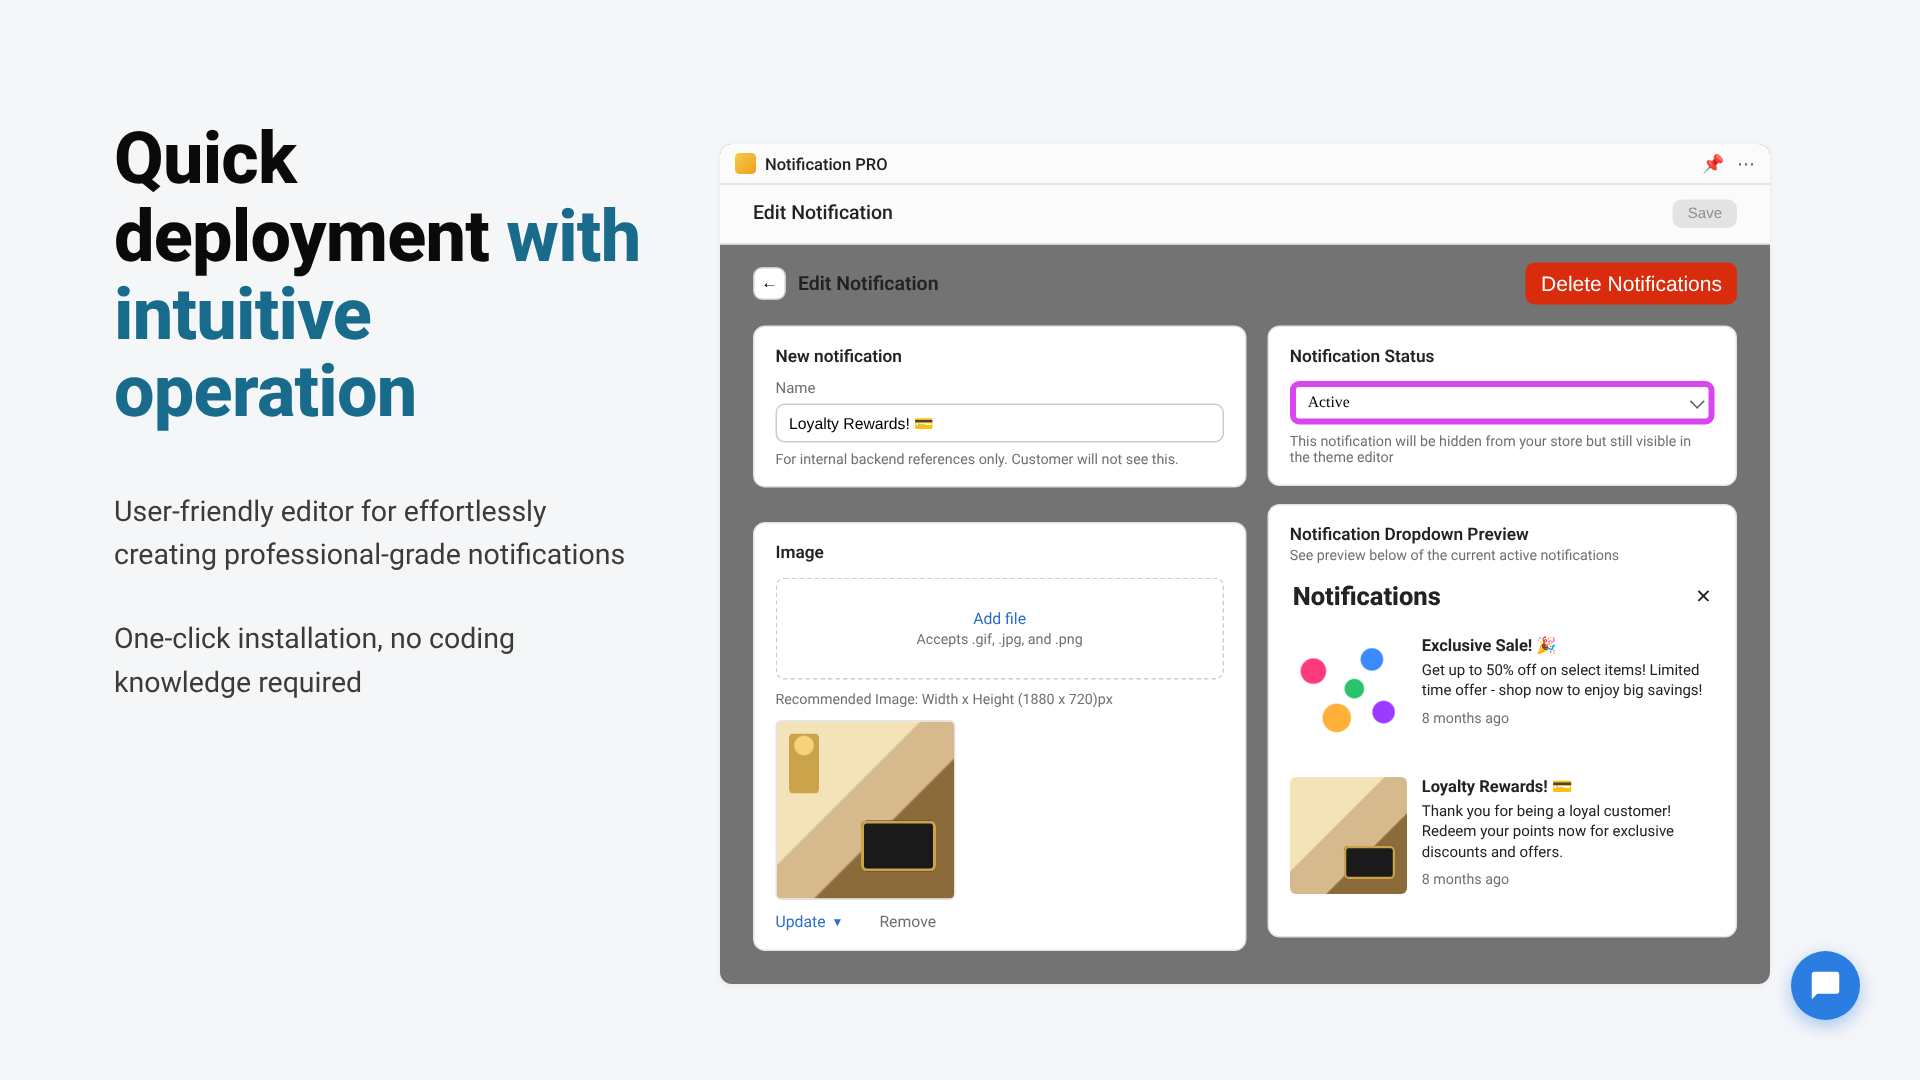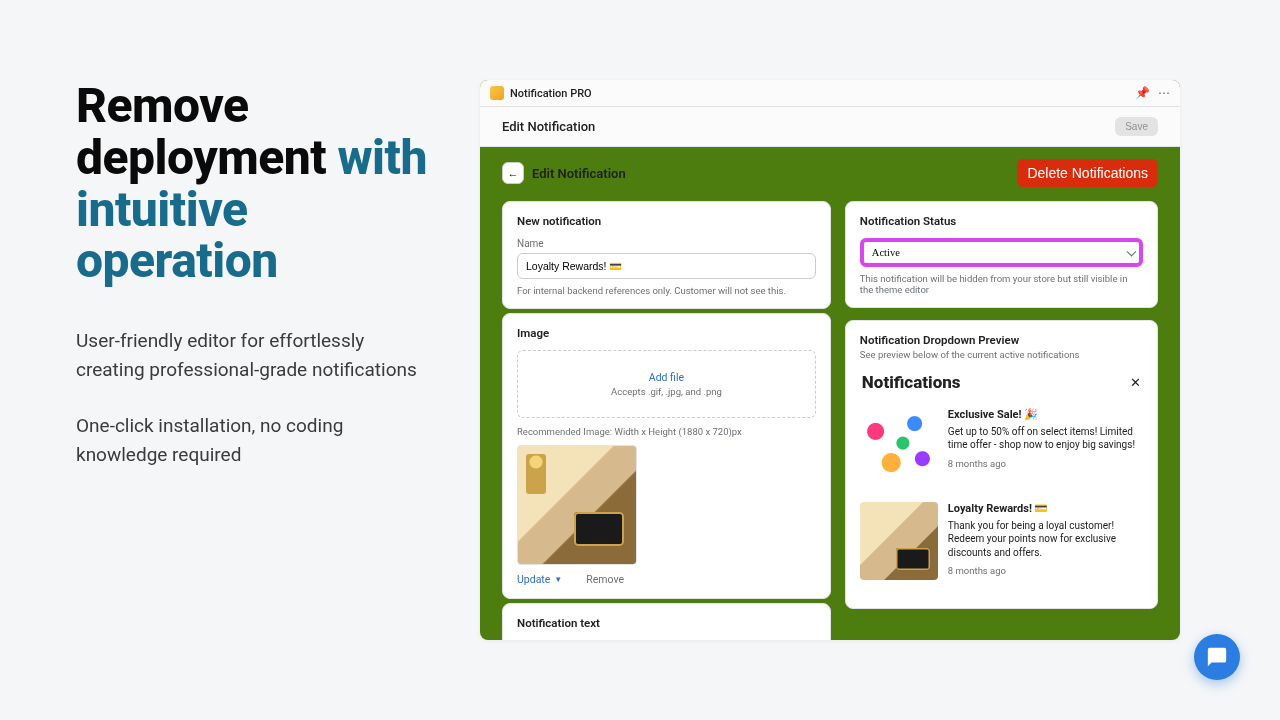--- a/index.html
+++ b/index.html
@@ -39,26 +39,27 @@
     max-width: 360px;
   }
   
   .right {
     flex: 1;
     position: relative;
     padding: 80px 60px 0 0;
   }
   .app {
     width: 700px;
-    background: #4d7c0f;
+    background: #737373;
     border-radius: 8px;
     overflow: hidden;
     font-size: 11px;
     color: #202223;
     box-shadow: 0 1px 4px rgba(0,0,0,.06);
+    margin-top: 16px;
   }
   .app-header {
     display: flex;
     align-items: center;
     padding: 6px 10px;
     border-bottom: 1px solid #e1e3e5;
     background: #fbfbfb;
   }
   .app-logo {
     width: 14px; height: 14px;
@@ -85,21 +86,21 @@
     background: #e3e3e3;
     color: #8c9196;
     border: none;
   }
   .content {
     padding: 14px 22px;
     display: flex;
     gap: 14px;
     align-items: flex-start;
   }
-  .col-main { flex: 1.05; display:flex; flex-direction:column; gap:4px;}
+  .col-main { flex: 1.05; display:flex; flex-direction:column; gap:23px;}
   .col-side { flex: 1; display:flex; flex-direction:column; gap:12px;}
   .titlebar {
     display:flex; align-items:center; gap:8px;
     width:100%;
   }
   .back-btn {
     width:22px; height:22px;
     border:1px solid #c9cccf;
     border-radius:6px;
     background:#fff;
@@ -268,21 +269,21 @@
   .chat-fab svg { width:22px;height:22px; fill:#fff;}
   .cut { overflow:hidden; max-height: 560px; }
 </style>
 </head>
 <body>
 
 <div class="page">
 
   <div class="left">
     <h1 class="headline">
-      <span>Remove deployment</span>
+      <span>Quick deployment</span>
       <span class="accent">with intuitive operation</span>
     </h1>
     <p class="sub">User-friendly editor for effortlessly creating professional-grade notifications</p>
     <p class="sub">One-click installation, no coding knowledge required</p>
   </div>
 
   <div class="right">
     <div class="app cut">
 
       <div class="app-header">

